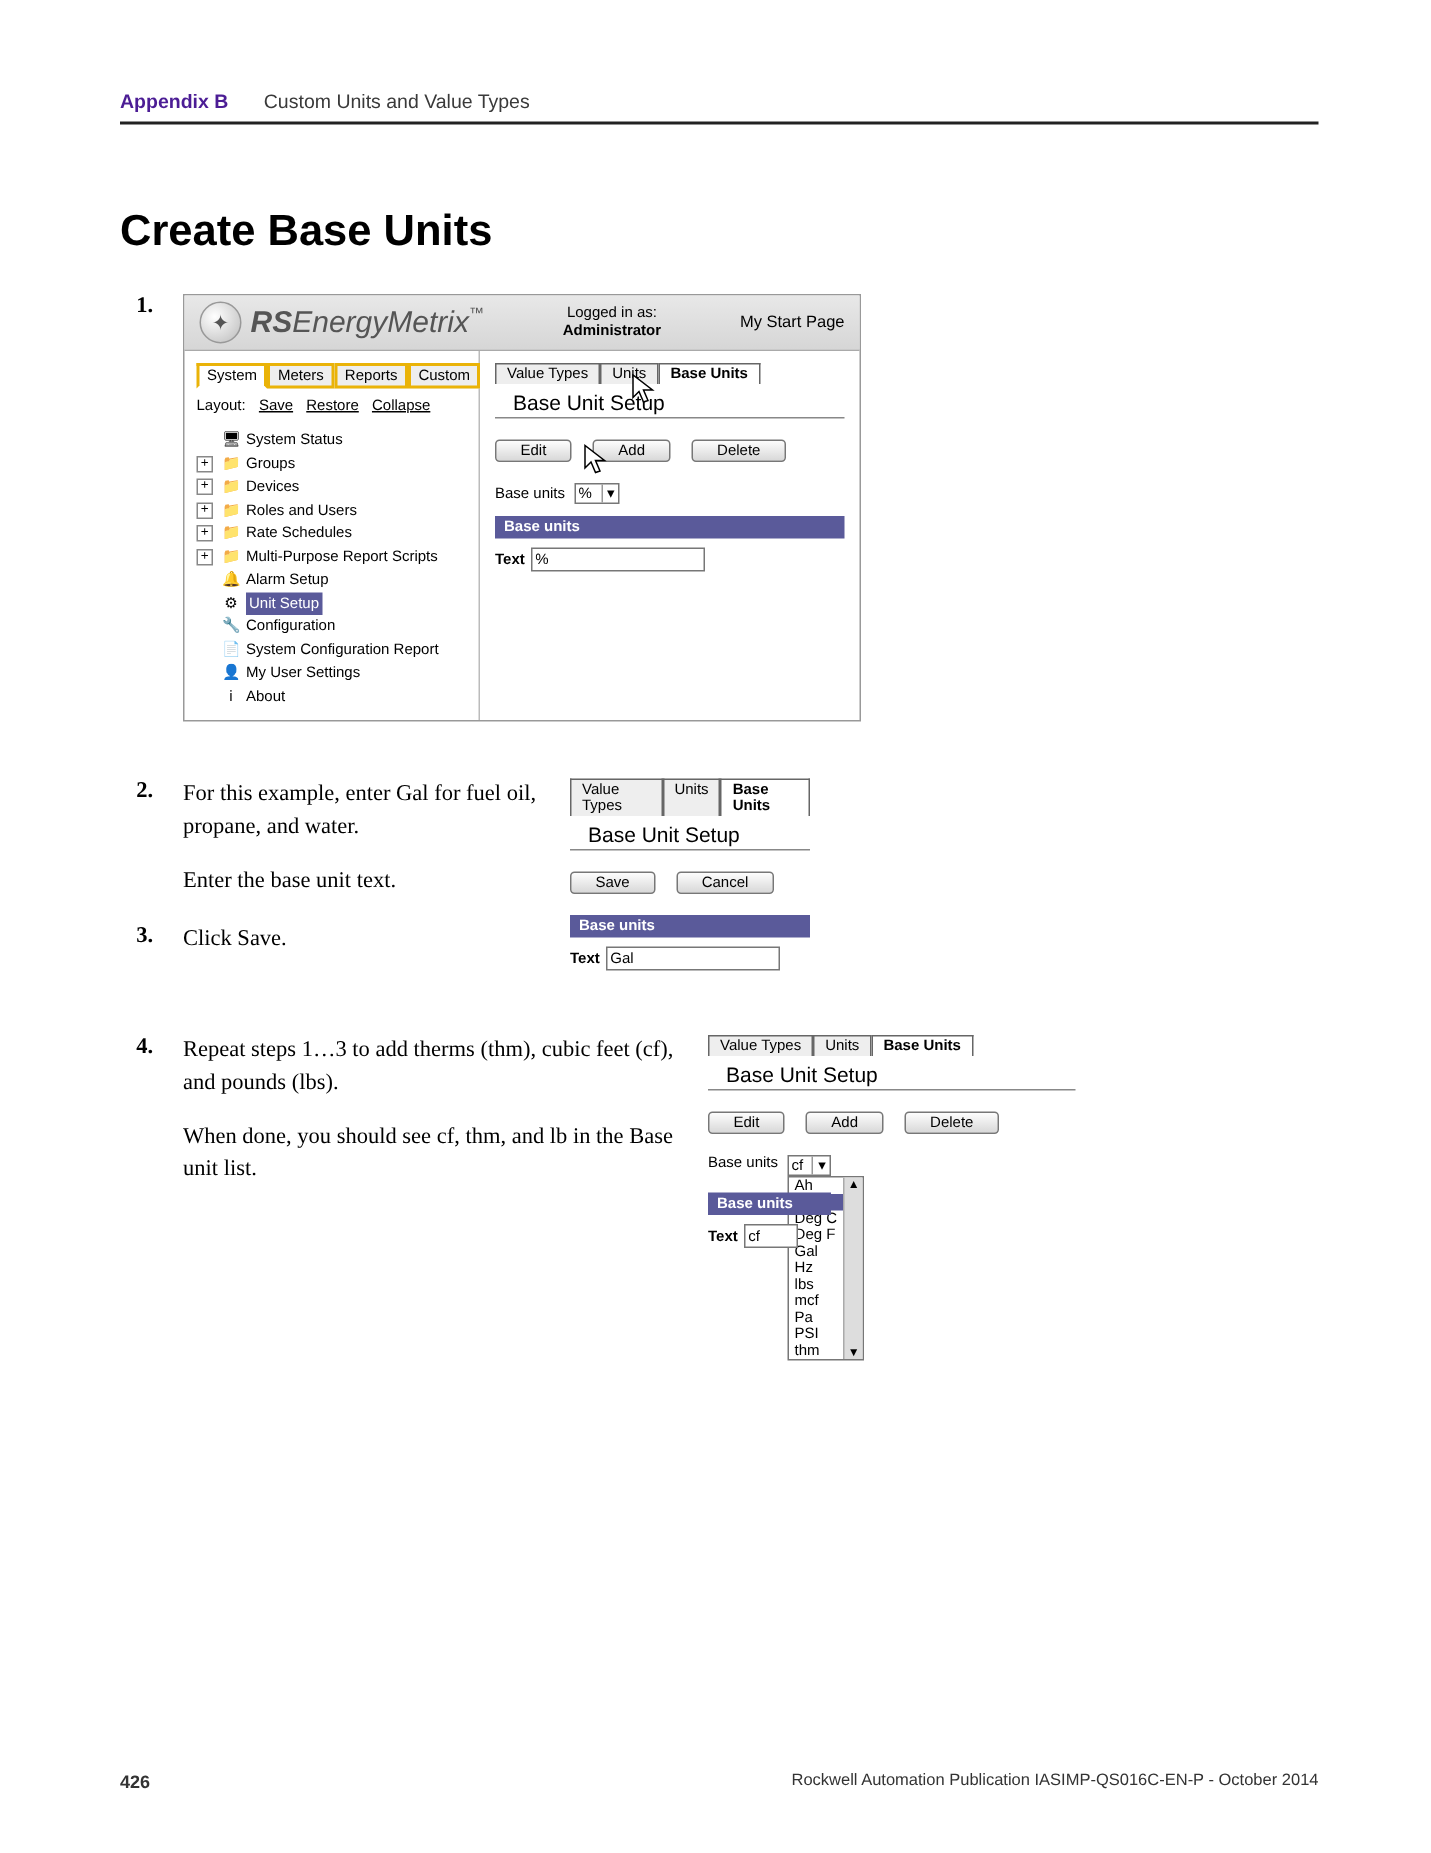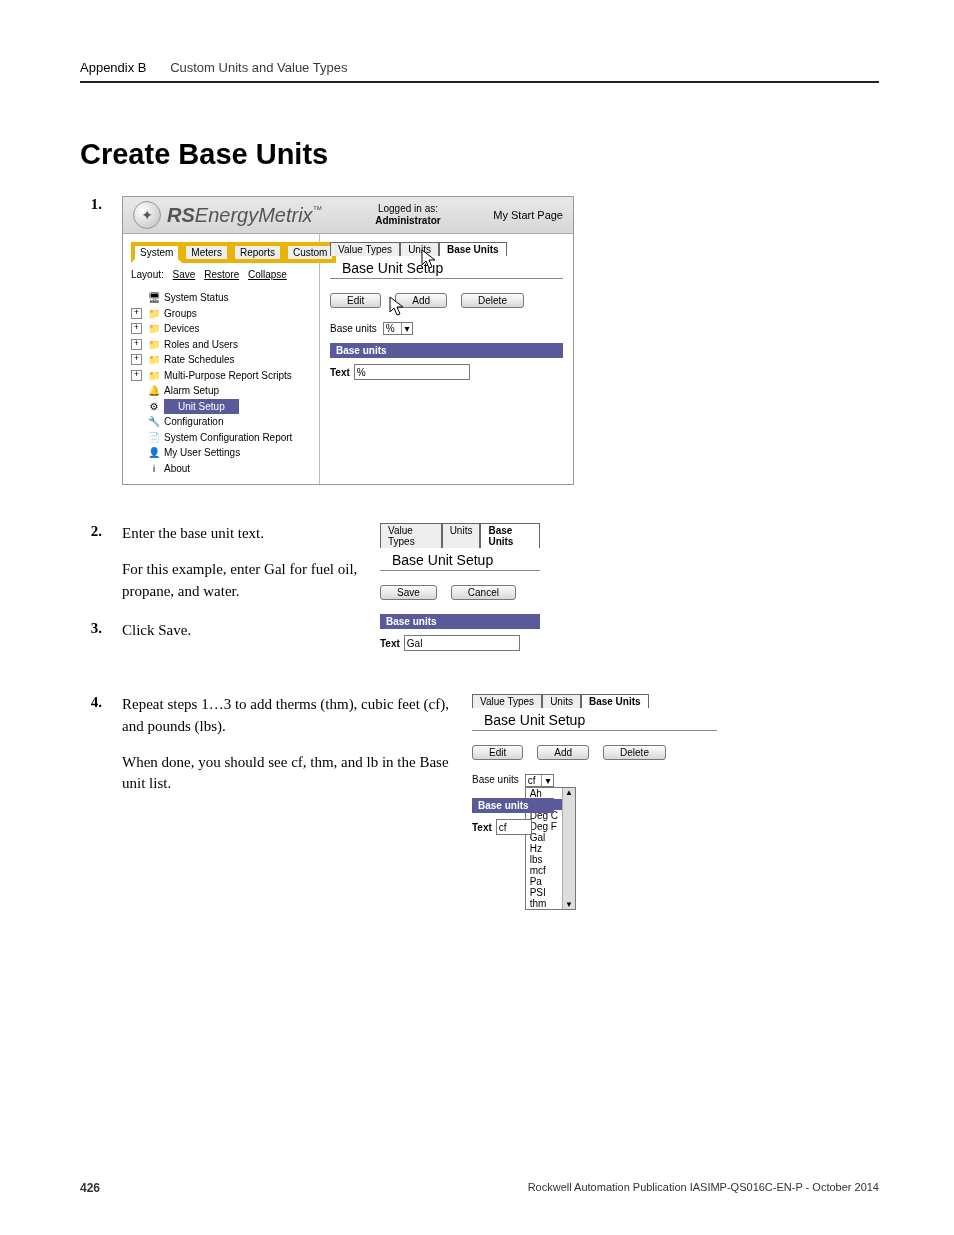--- a/index.html
+++ b/index.html
@@ -16,21 +16,21 @@
     position:relative;
   }
   .header{
     font-family:Arial,Helvetica,sans-serif;
     font-size:13px;
     color:#3a3a3a;
     padding-bottom:6px;
     border-bottom:2px solid #222;
     margin-bottom:55px;
   }
-  .header .appendix{font-weight:400;margin-right:20px;color:#000000}
+  .header .appendix{font-weight:700;margin-right:20px;color:#4c1d95}
   h1{
     font-family:Arial,Helvetica,sans-serif;
     font-weight:700;
     font-size:29px;
     margin:0 0 25px 0;
   }
   .block{
     display:flex;
     align-items:flex-start;
     gap:20px;
@@ -69,29 +69,29 @@
     width:26px;height:26px;border-radius:50%;
     display:flex;align-items:center;justify-content:center;
     background:radial-gradient(circle at 35% 35%,#fff,#bbb);
     border:1px solid #999;font-size:14px;
   }
   .login-box{font-size:10px;text-align:center;line-height:1.2}
   .split{display:flex}
   .left{width:180px;padding:8px;border-right:1px solid #bbb}
   .sys-tabs{display:flex;gap:0;margin-bottom:6px}
   .sys-tab{
-    border:4px solid #eab308;background:#eee;padding:1px 5px;font-size:10px;
+    border:2px solid #eab308;background:#eee;padding:1px 5px;font-size:10px;
   }
   .sys-tab.active{background:#fff;border-bottom-color:#fff}
   .layout-line{font-size:10px;margin:6px 0 10px}
   .layout-line span{text-decoration:underline;margin-right:6px;cursor:pointer}
   .tree{font-size:10px;line-height:1.55}
   .tree-item{display:flex;align-items:center;gap:4px}
   .ico{display:inline-block;width:12px;text-align:center}
-  .tree-item.sel span.lbl{background:#5a5a9a;color:#fff;padding:0 14px}
+  .tree-item.sel span.lbl{background:#5a5a9a;color:#fff;padding:0 2px}
   .expander{display:inline-block;width:9px;height:9px;border:1px solid #888;line-height:7px;text-align:center;font-size:9px;margin-right:2px}
   .right{flex:1;padding:8px 10px}
   .type-tabs{display:flex;margin-bottom:2px}
   .type-tab{
     border:1px solid #666;background:#eee;padding:1px 7px;font-size:10px;border-bottom:none;
   }
   .type-tab.active{background:#fff;font-weight:700}
   .cursor-ind{position:relative;display:inline-block}
   .cursor-svg{position:absolute;top:6px;left:20px;pointer-events:none}
   .section-title{
@@ -275,22 +275,22 @@
         </div>
       </div>
     </div>
   </div>
 
   <div class="block">
     <div style="width:280px">
       <div style="display:flex;gap:20px;margin-bottom:4px">
         <div class="num">2.</div>
         <div class="body-txt">
+          <p>For this example, enter Gal for fuel oil, propane, and water.</p>
           <p>Enter the base unit text.</p>
-          <p>For this example, enter Gal for fuel oil, propane, and water.</p>
         </div>
       </div>
       <div style="display:flex;gap:20px">
         <div class="num">3.</div>
         <div class="body-txt">
             <p>Click Save.</p>
           </div>
       </div>
     </div>
 

